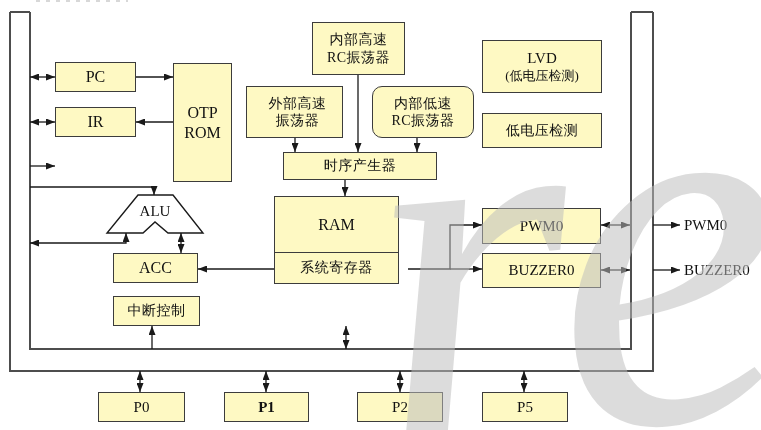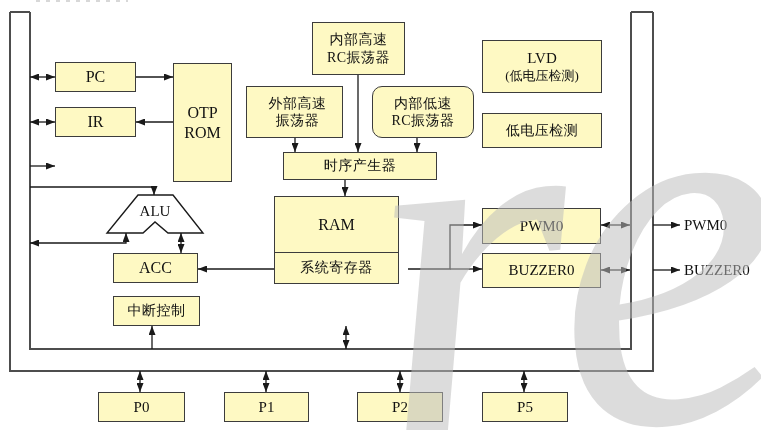--- a/index.html
+++ b/index.html
@@ -152,21 +152,21 @@
   <div class="box lat" style="left:482px;top:253px;width:119px;height:35px;font-size:15px;">
     <span>BUZZER0</span>
   </div>
 
   <div class="freelabel" style="left:684px;top:217px;">PWM0</div>
   <div class="freelabel" style="left:684px;top:262px;">BUZZER0</div>
 
   <div class="box lat" style="left:98px;top:392px;width:87px;height:30px;font-size:15px;">
     <span>P0</span>
   </div>
-  <div class="box lat" style="left:224px;top:392px;width:85px;height:30px;font-size:15px;">
+  <div class="box lat" style="left:224px;top:392px;width:85px;height:30px;font-size:15px;font-weight:bold;">
     <span>P1</span>
   </div>
   <div class="box lat" style="left:357px;top:392px;width:86px;height:30px;font-size:15px;">
     <span>P2</span>
   </div>
   <div class="box lat" style="left:482px;top:392px;width:86px;height:30px;font-size:15px;">
     <span>P5</span>
   </div>
 
   <div id="top-artifact"></div>

